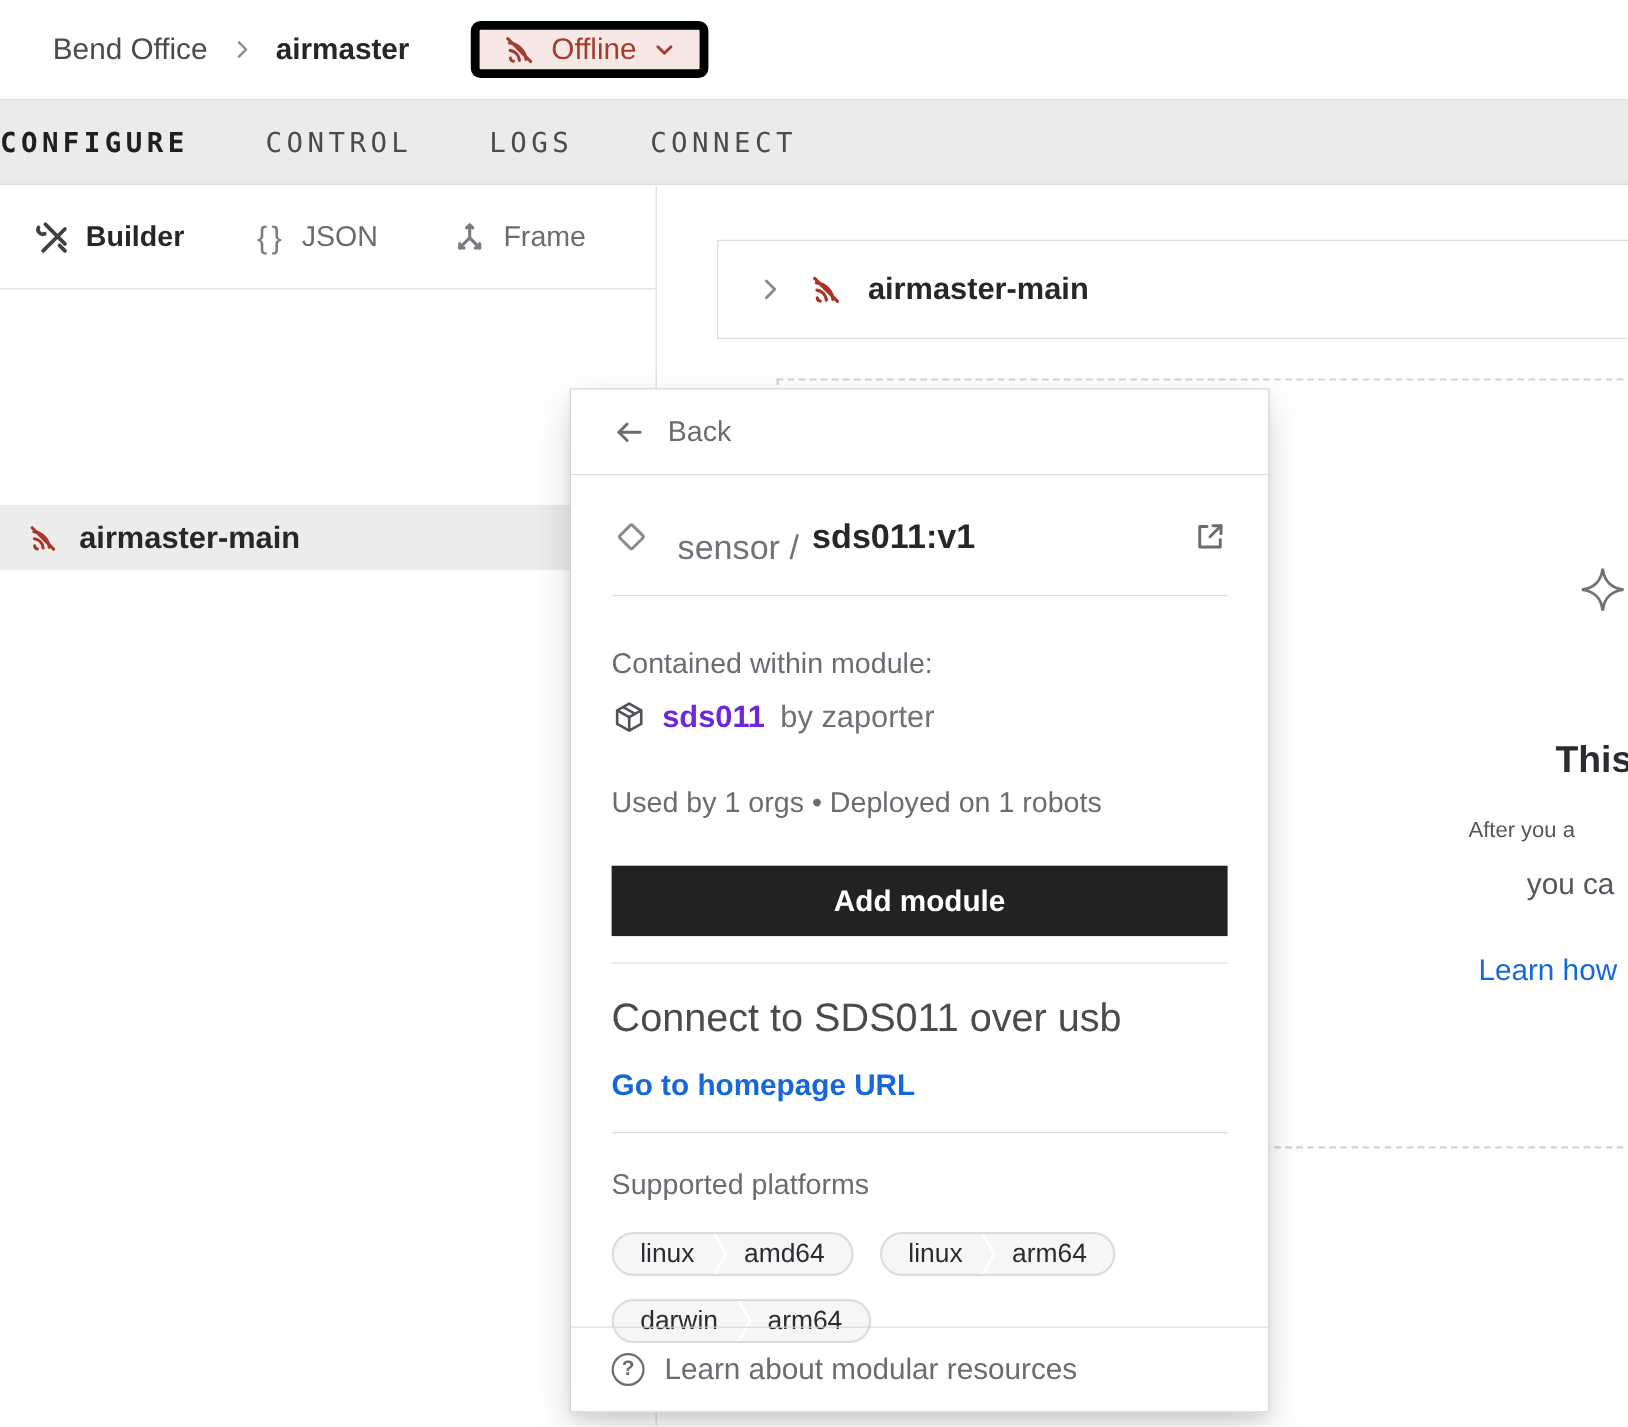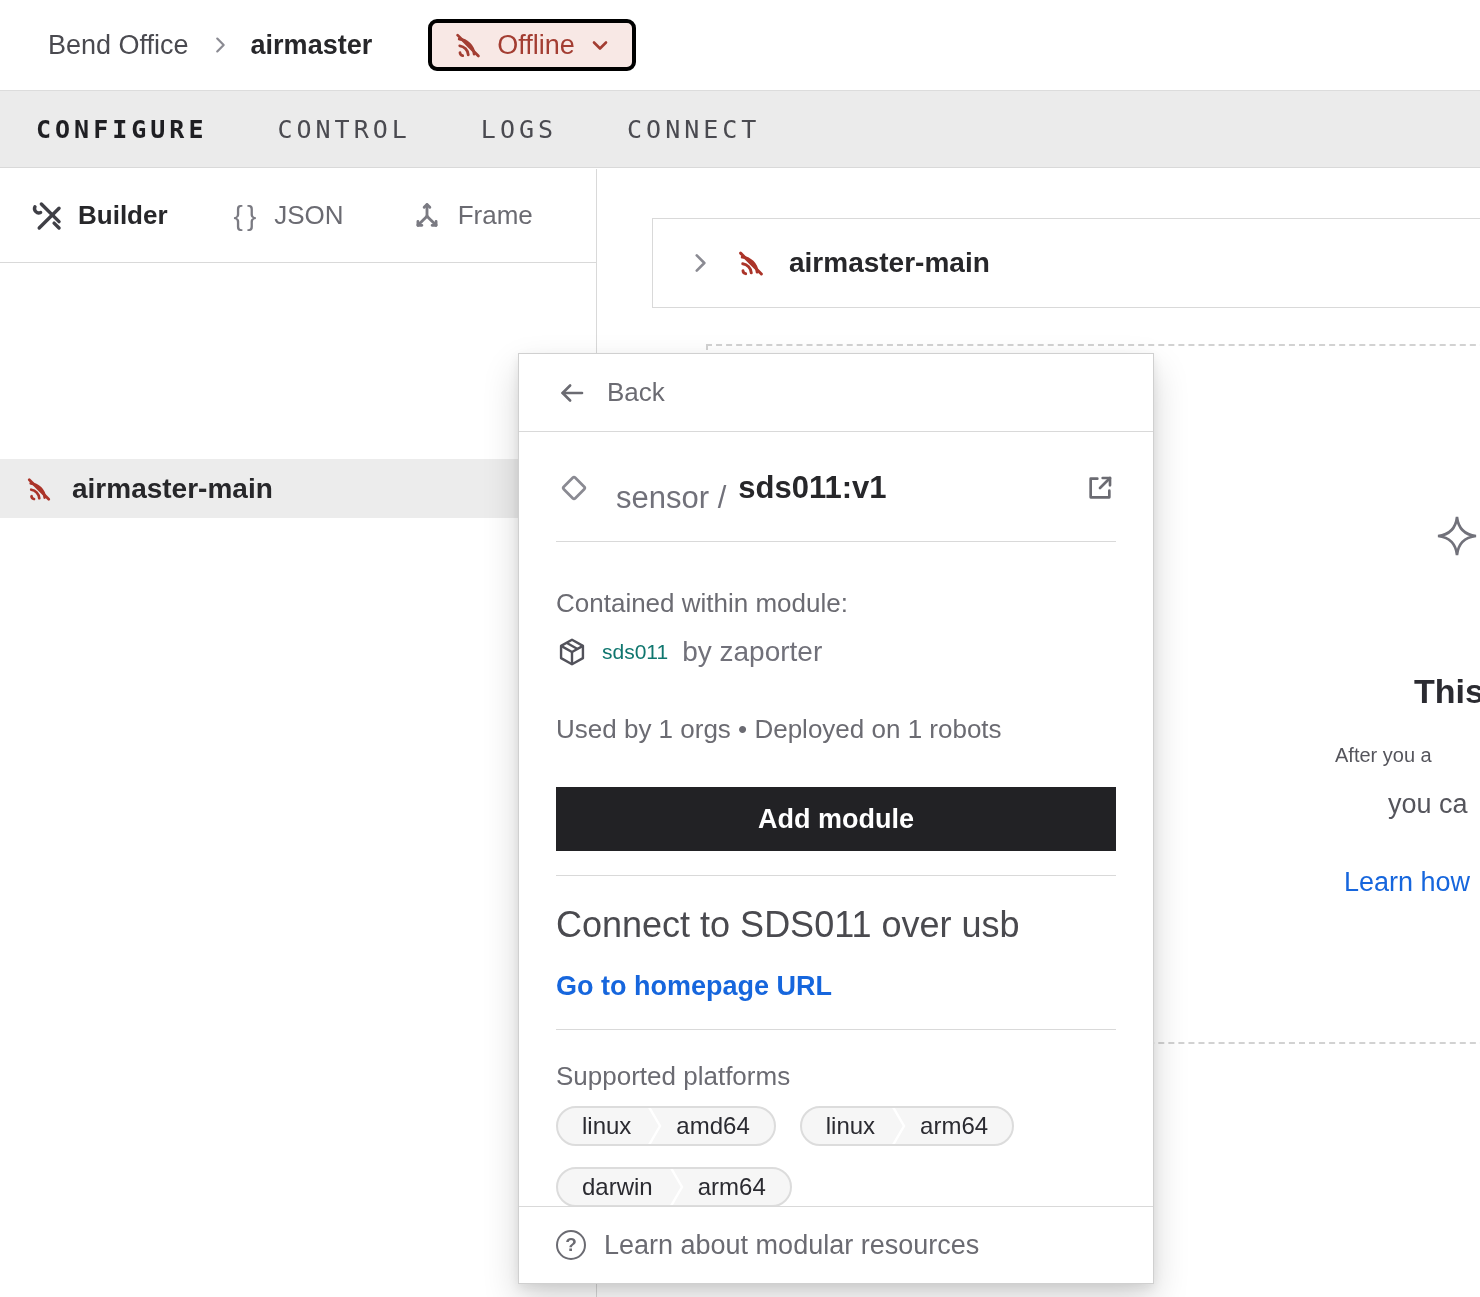--- a/index.html
+++ b/index.html
@@ -10,29 +10,29 @@
   }
   svg { display:block; }
 
   
   .app-header { position:absolute; left:0; top:0; width:100%; height:90px; background:#fff; display:flex; align-items:center; padding-left:48px; }
   .crumb-org { font-size:27px; color:#4a4a50; }
   .crumb-sep { margin:0 20px; color:#8a8a92; }
   .crumb-machine { font-size:27px; font-weight:700; color:#27272a; }
   .status-badge {
     margin-left:56px; height:52px; display:flex; align-items:center; gap:13px;
-    padding:0 20px; background:#f8e8e5; border:4px solid #000000; border-radius:9px;
+    padding:0 20px; background:#f8e8e5; border:8px solid #000000; border-radius:9px;
     color:#a33d32; font-size:27px; cursor:pointer;
   }
 
   
   .nav-tabs {
     position:absolute; left:0; top:90px; width:100%; height:78px; background:#ebebeb;
     border-top:1px solid #dcdcdc; border-bottom:1px solid #d9d9d9;
-    display:flex; align-items:center; gap:70px; padding-left:36px;
+    display:flex; align-items:center; gap:70px; 
     font-family:"DejaVu Sans Mono", monospace; font-size:25px; letter-spacing:4px;
   }
   .nav-tab { color:#4a4a50; cursor:pointer; }
   .nav-tab.active { color:#1f1f23; font-weight:700; }
 
   
   .left-panel { position:absolute; left:0; top:169px; width:597px; bottom:0; background:#fff; border-right:1px solid #d9d9d9; }
   .mode-tabs { height:94px; display:flex; align-items:center; gap:66px; padding-left:30px; border-bottom:1px solid #d9d9d9; }
   .mode-tab { display:flex; align-items:center; gap:14px; font-size:26px; color:#6b6b72; cursor:pointer; }
   .mode-tab.active { color:#27272a; font-weight:700; }
@@ -77,31 +77,31 @@
   }
   .pop-body { padding:0 37px; }
   .pop-title-row { margin-top:28px; height:56px; display:flex; align-items:center; }
   .pop-title-api { margin-left:24px; font-size:31px; color:#71717a; white-space:pre;margin-top:20px; }
   .pop-title-model { margin-left:12px; font-size:31px; font-weight:700; color:#27272a; }
   .pop-title-row .ext { margin-left:auto; cursor:pointer; }
   .divider { height:1px; background:#d9d9d9; }
   .d1 { margin-top:25px; } .d2 { margin-top:24px; } .d3 { margin-top:26px; }
   .contained-label { margin-top:46px; font-size:26px; line-height:30px; color:#6b6b72; }
   .module-row { margin-top:14px; height:40px; display:flex; align-items:center; gap:14px; }
-  .module-name { font-size:21px; font-weight:400; color:#0f766e; }
+  .module-name { font-size:28px; font-weight:700; color:#6d28d9; }
   .module-byline { font-size:28px; color:#71717a; }
   .usage-line { margin-top:42px; font-size:26px; line-height:30px; color:#6b6b72; }
   .add-module-btn {
     margin-top:43px; width:100%; height:64px; background:#222225; color:#fff;
     border:none; font-family:"Liberation Sans", sans-serif; font-size:27px; font-weight:700; cursor:pointer;
   }
   .desc-line { margin-top:32px; font-size:36px; line-height:34px; color:#4a4a4f; }
   .homepage-link { margin-top:27px; font-size:27px; line-height:34px; font-weight:700; color:#1666dd; cursor:pointer; width:max-content; }
   .platforms-label { margin-top:30px; font-size:26px; line-height:32px; color:#6b6b72; }
-  .pills { margin-top:14px; display:flex; flex-wrap:wrap; gap:21px 24px; width:560px; }
+  .pills { margin-top:28px; display:flex; flex-wrap:wrap; gap:21px 24px; width:560px; }
   .pill {
     height:40px; display:inline-flex; align-items:center; background:#f6f6f6;
     border:2px solid #dcdcdc; border-radius:20px; overflow:hidden;
     font-size:24px; color:#2b2b31;
   }
   .pill .os { padding:0 16px 0 24px; }
   .pill .arch { padding:0 24px 0 14px; }
   .pop-footer {
     position:absolute; left:0; bottom:0; width:100%; height:77px; border-top:1px solid #d9d9d9;
     display:flex; align-items:center; gap:18px; padding-left:37px; color:#6b6b72; font-size:27px; cursor:pointer;

